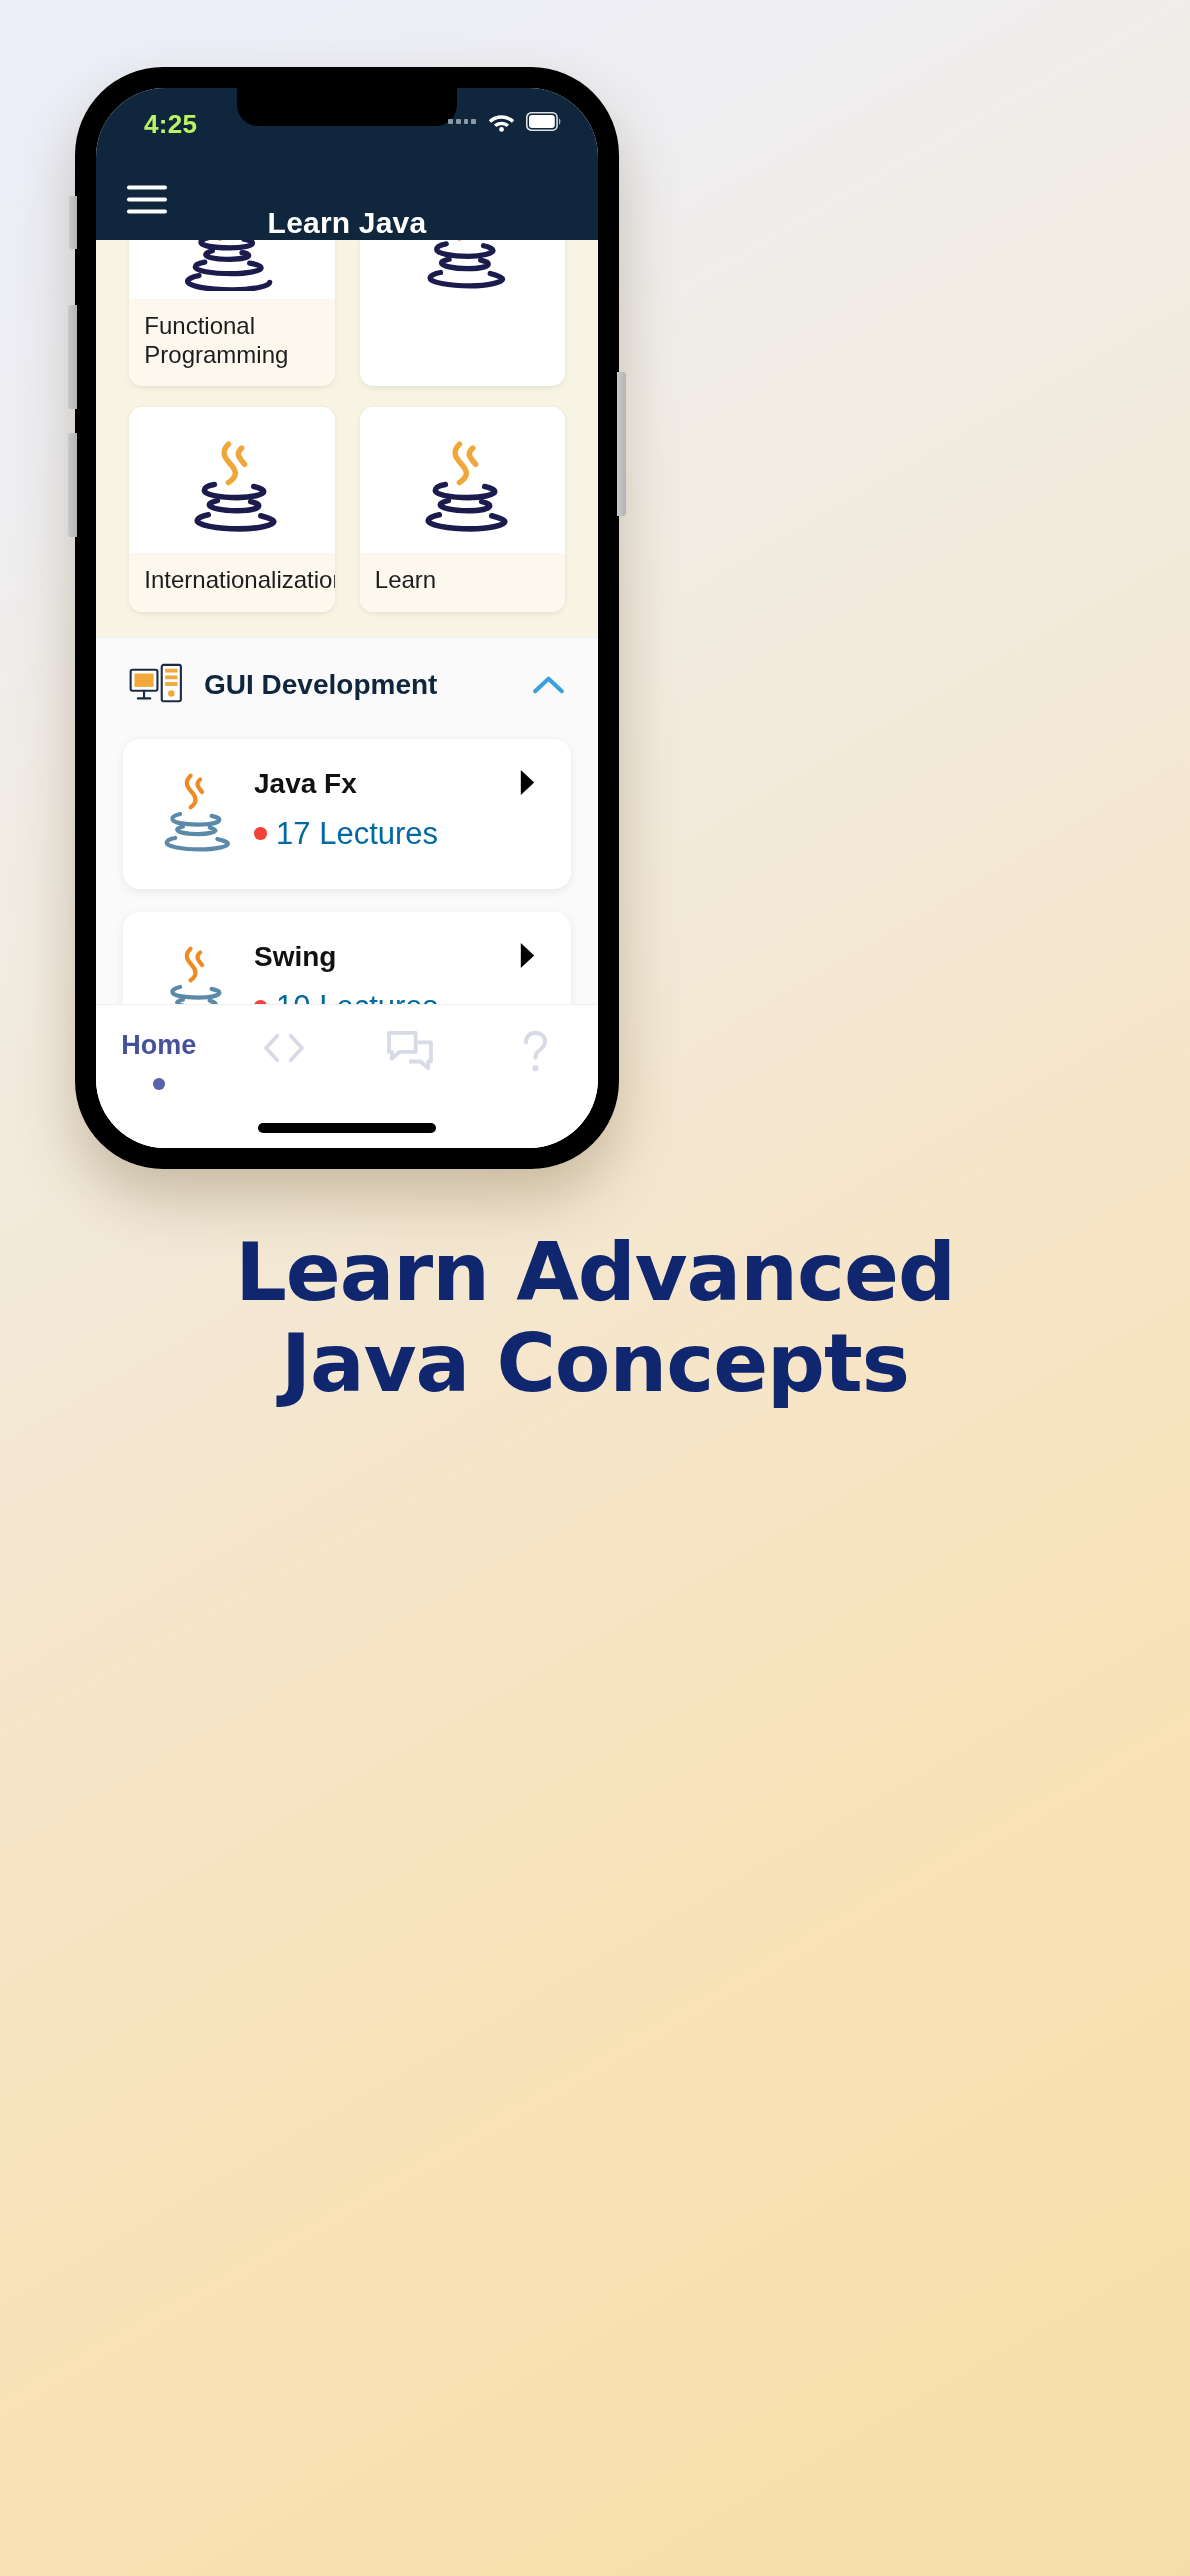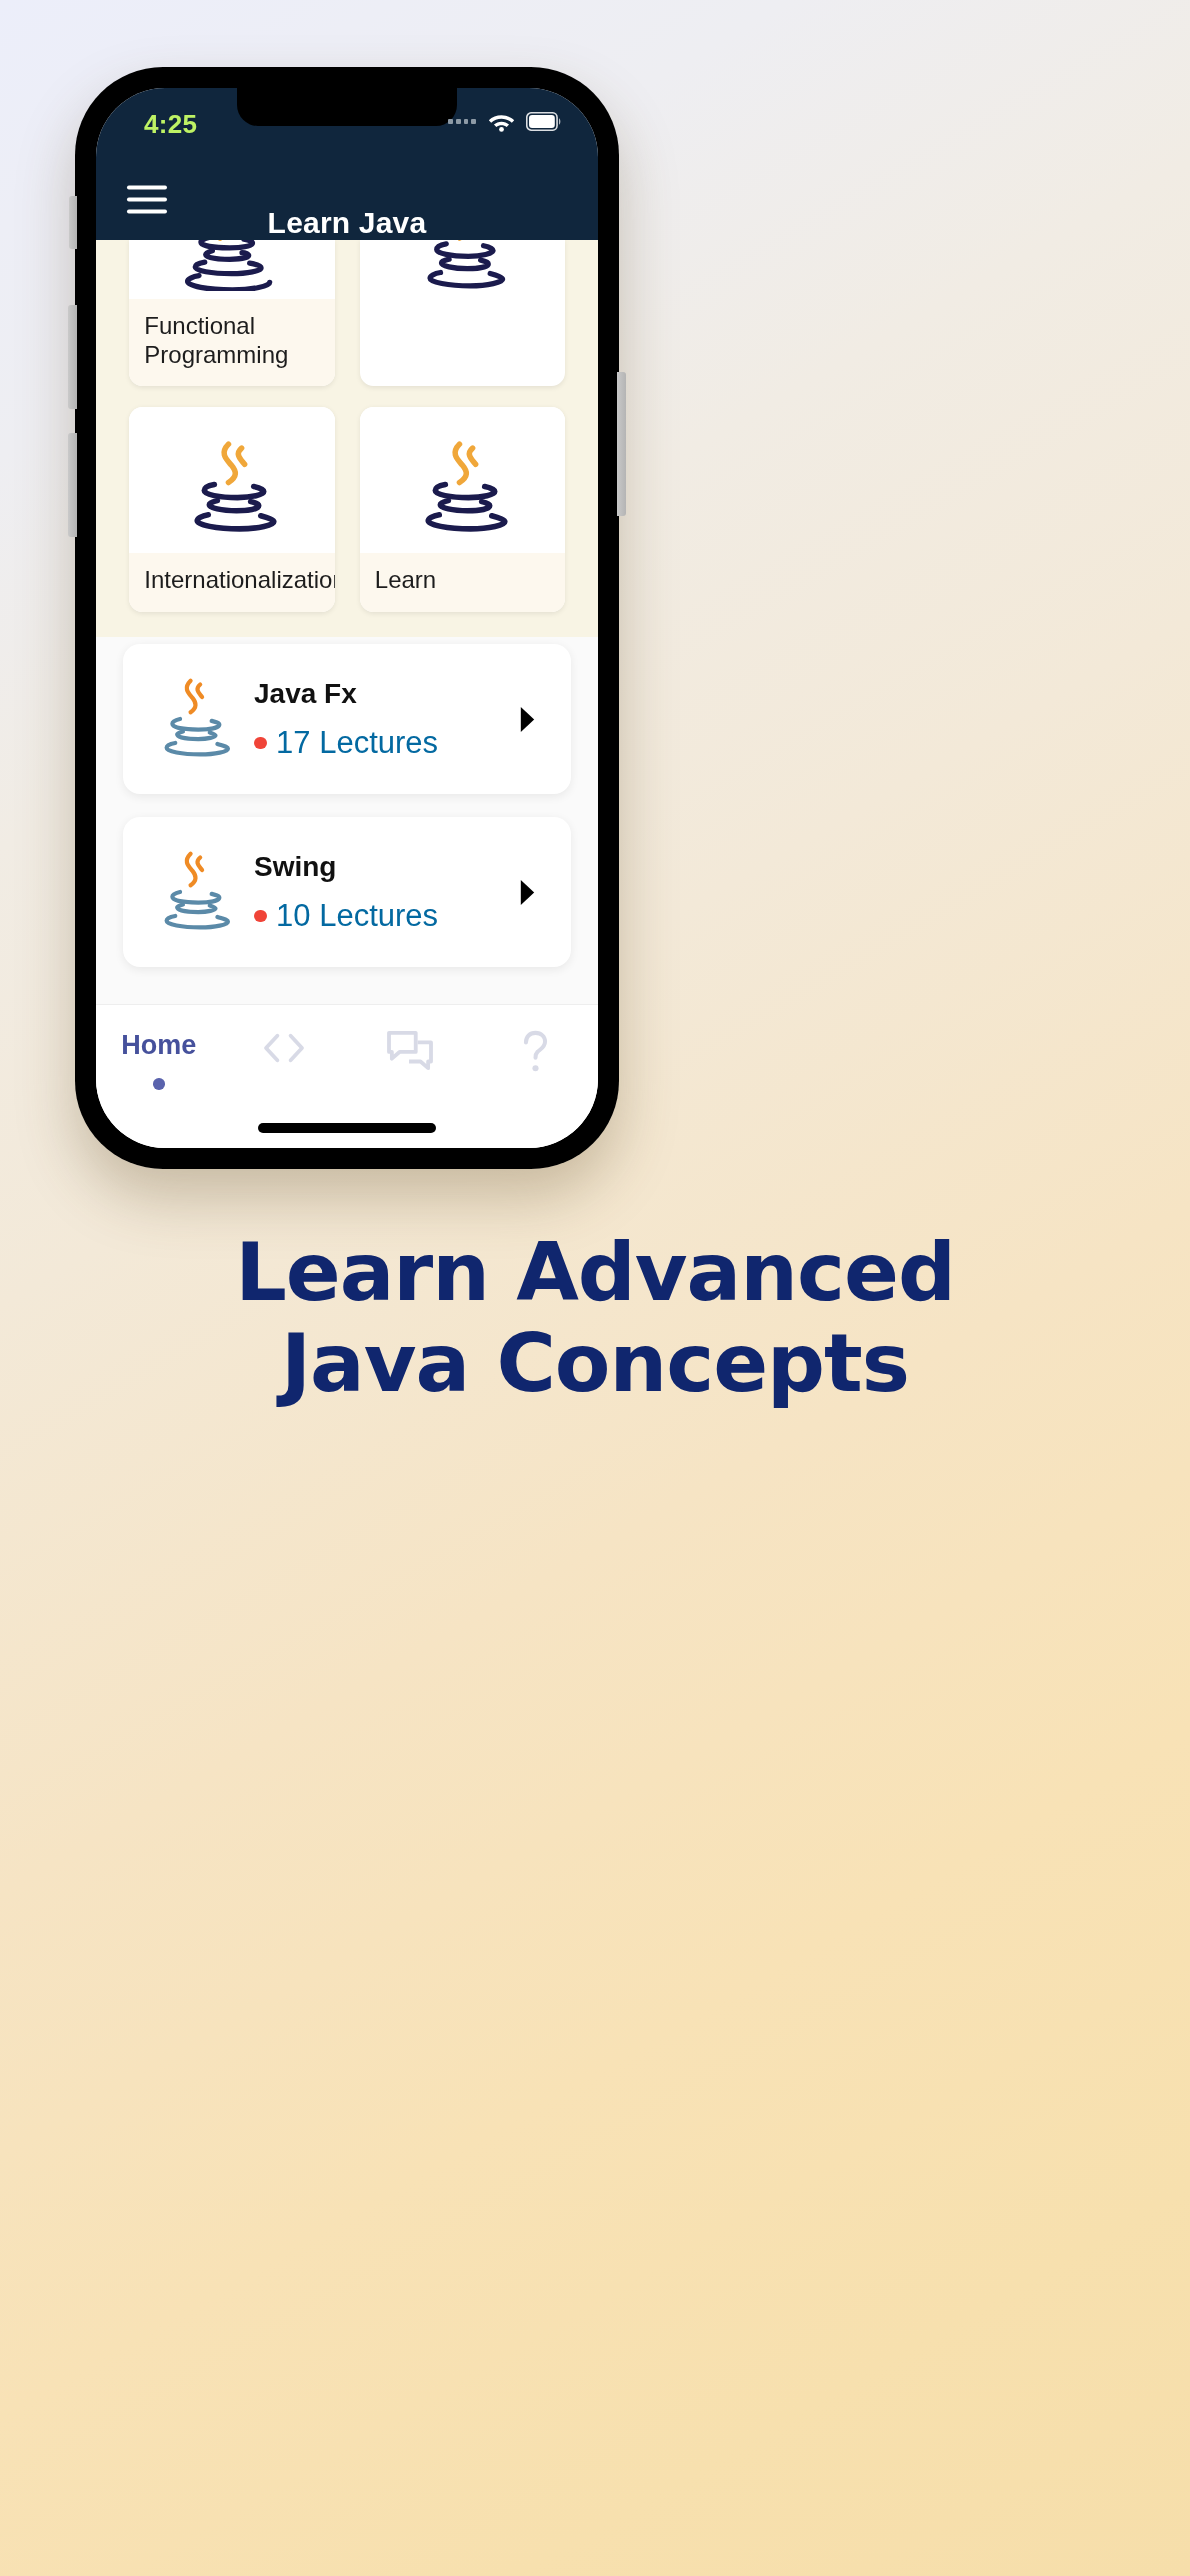--- a/index.html
+++ b/index.html
@@ -154,21 +154,21 @@
 
   .lesson-list {
     background: #fafafa;
     padding: 7.7px 27px 0 27px;
     flex: 1 1 auto;
   }
   .lesson-card {
     background: #ffffff;
     border-radius: 17px;
     box-shadow: 0 2.9px 9.6px rgba(0,0,0,.07);
-    display: flex; align-items: center;
+    display: flex; align-items: flex-start;
     padding: 29px 29px;
     margin-bottom: 23px;
     min-height: 144px;
   }
   .lesson-logo { width: 81px; flex: 0 0 auto; display:flex; justify-content:center; }
   .lesson-text { flex: 1 1 auto; padding-left: 21px; }
   .lesson-name { font-size: 28px; font-weight: 700; color: #111; }
   .lesson-meta {
     margin-top: 15.3px; font-size: 31px; color: #0369a1;
     display: flex; align-items: center; gap: 9.6px;
@@ -333,20 +333,40 @@
                     <path d="M33 86c-7 1-11 4-11 6 0 4 19 8 42 8 19 0 34-4 34-7 0-2-6-4-13-6"></path>
                   </g>
                 </svg>
               </div>
               <div class="card-label">Learn</div>
             </div>
           </div>
 
         </div>
 
+        <div class="section-head">
+          <span class="section-icon">
+            <svg width="54" height="44" viewBox="0 0 56 46">
+              <rect x="1.5" y="7" width="28" height="22" rx="2" fill="#fff" stroke="#1b2b45" stroke-width="2.2"></rect>
+              <rect x="5.5" y="11" width="20" height="14" fill="#f2a93b"></rect>
+              <path d="M15.5 29v7M9 37h13" stroke="#1b2b45" stroke-width="2.2" stroke-linecap="round"></path>
+              <rect x="34" y="2" width="20" height="38" rx="2" fill="#fff" stroke="#1b2b45" stroke-width="2.2"></rect>
+              <rect x="37.5" y="6" width="13" height="4" fill="#f2a93b"></rect>
+              <rect x="37.5" y="13" width="13" height="4" fill="#f2a93b"></rect>
+              <rect x="37.5" y="20" width="13" height="4" fill="#f2a93b"></rect>
+              <circle cx="44" cy="32" r="3.4" fill="#f2a93b"></circle>
+            </svg>
+          </span>
+          <span class="section-title">GUI Development</span>
+          <span class="chev">
+            <svg width="33" height="21" viewBox="0 0 34 22">
+              <path d="M3 18L17 5l14 13" fill="none" stroke="#3b9fe0" stroke-width="4.4" stroke-linecap="round" stroke-linejoin="round"></path>
+            </svg>
+          </span>
+        </div>
 
         <div class="lesson-list">
 
           <div class="lesson-card">
             <span class="lesson-logo">
               <svg width="77" height="92" viewBox="0 0 80 96">
                 <g fill="none" stroke="#ef8b25" stroke-width="4.4" stroke-linecap="round">
                   <path d="M38 8c-8 8-2 13 2 18 4 5 5 10-2 15"></path>
                   <path d="M48 12c-6 5-1 9 2 13"></path>
                 </g>

